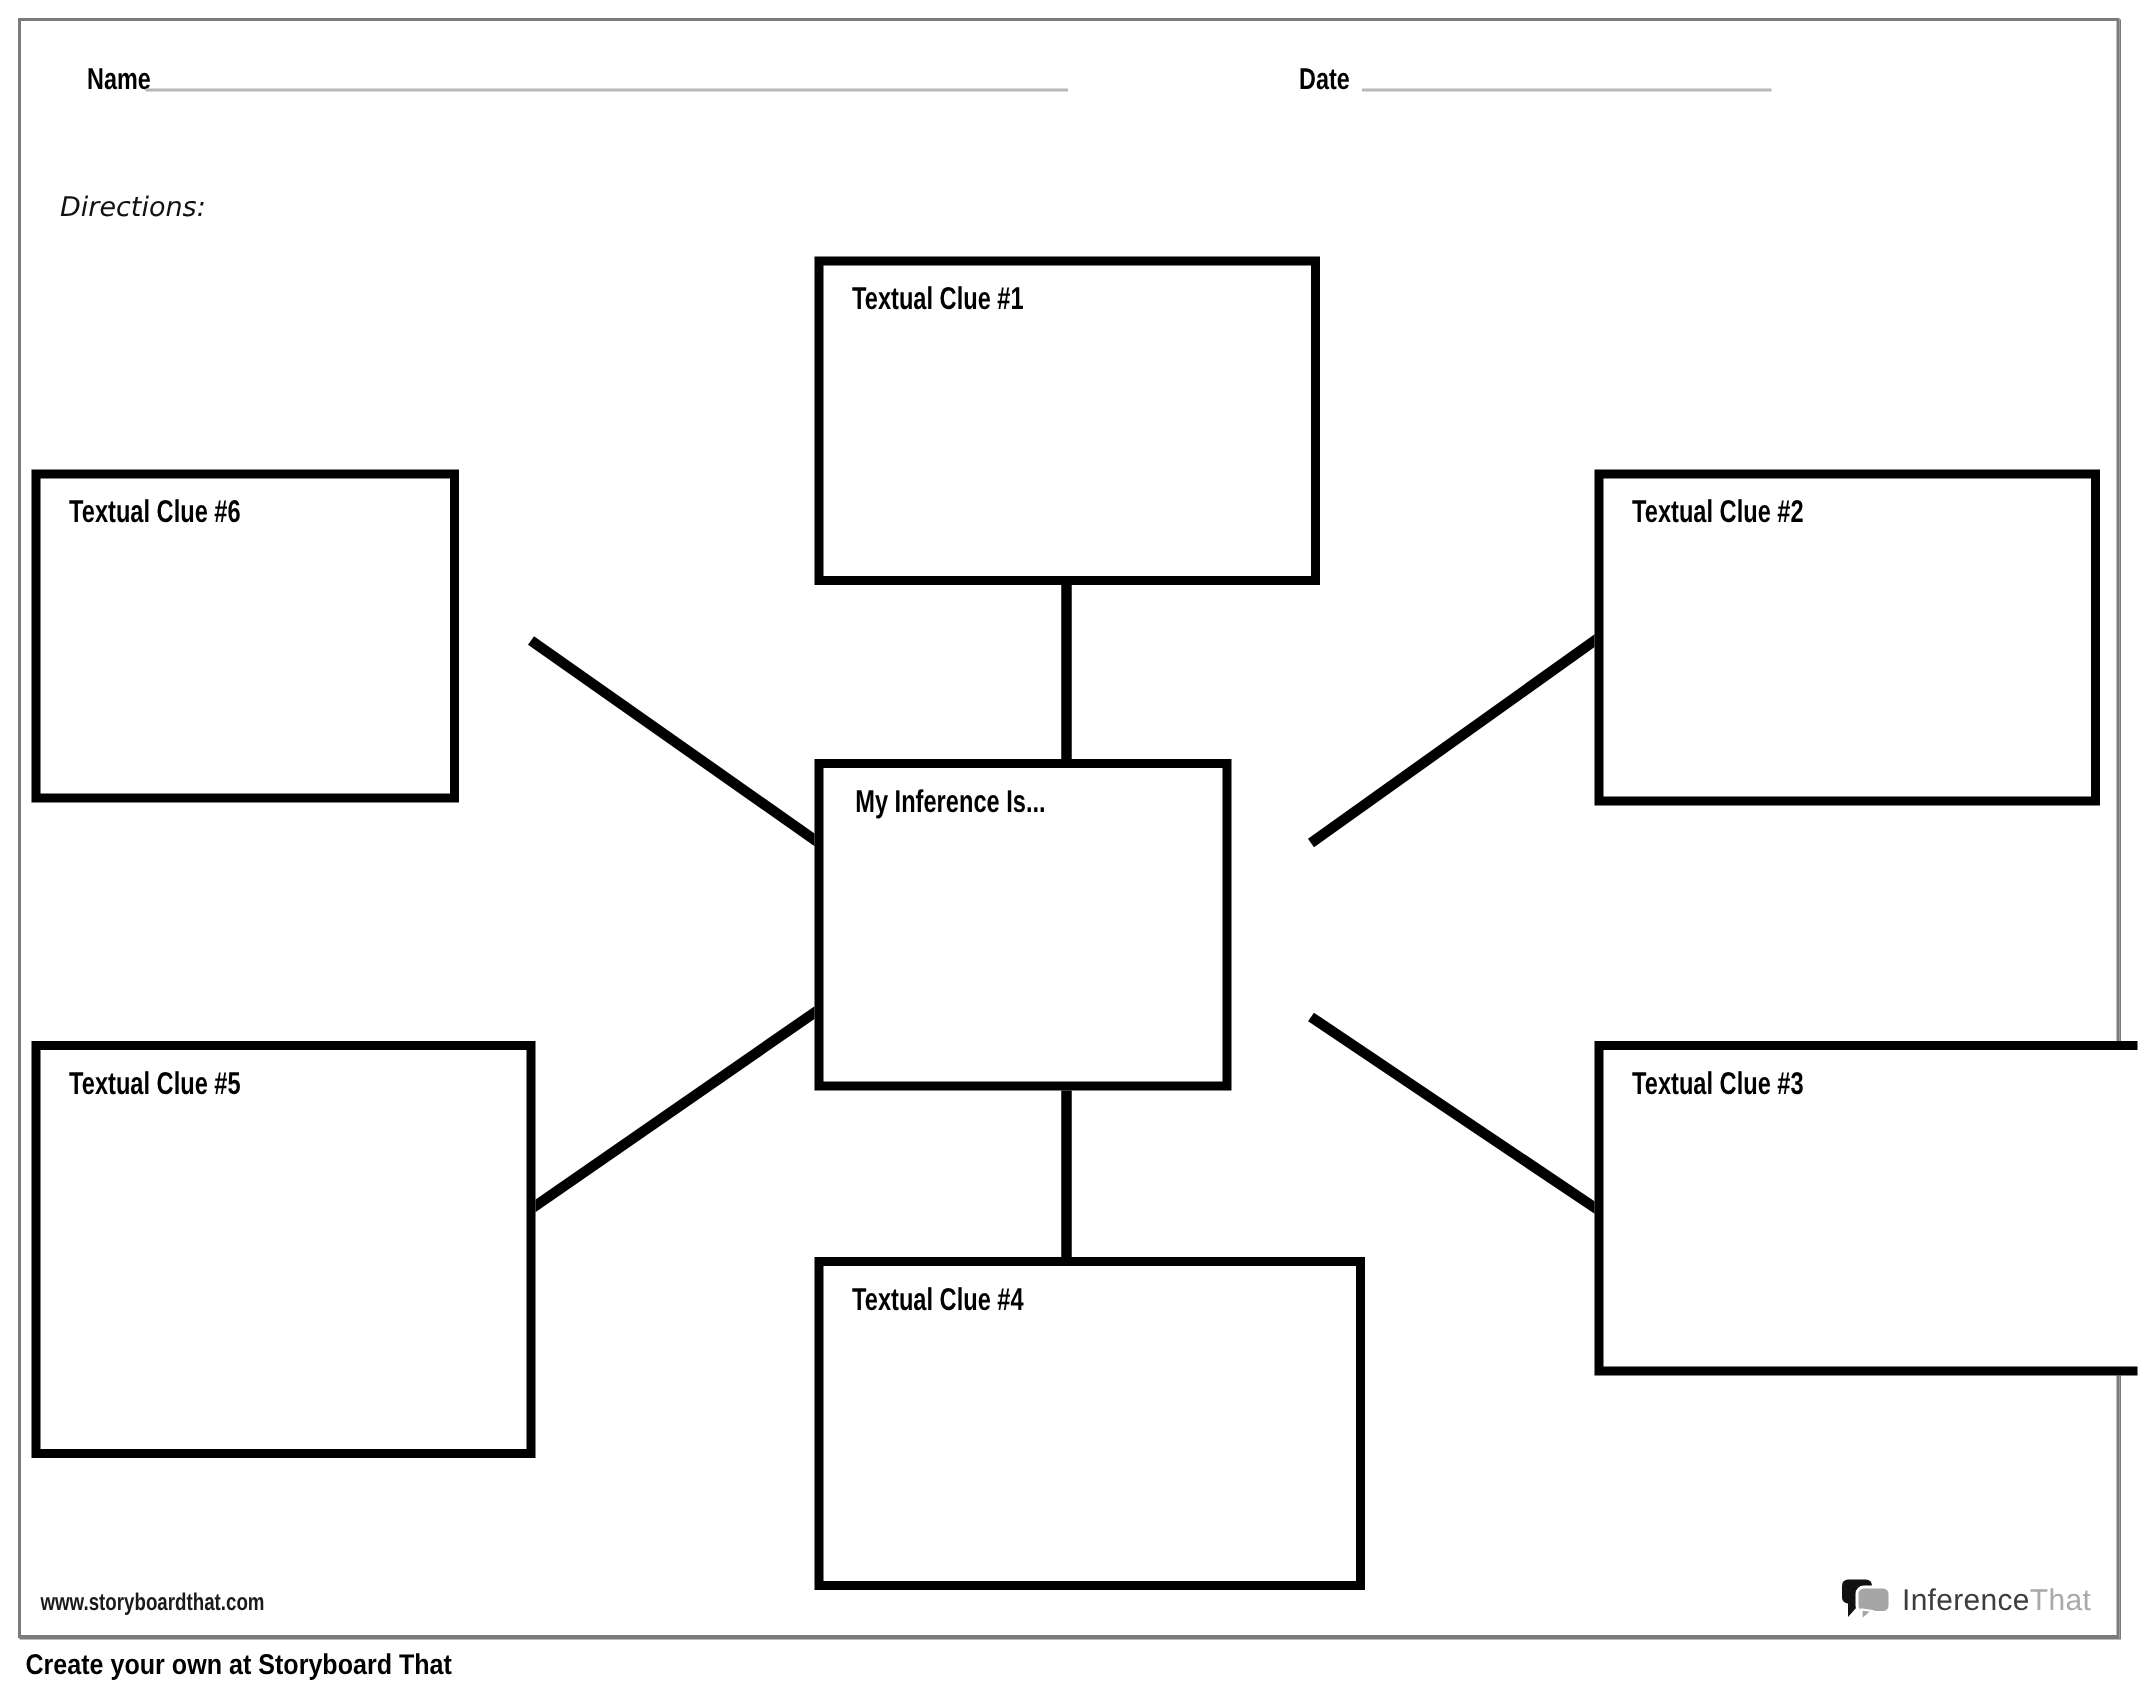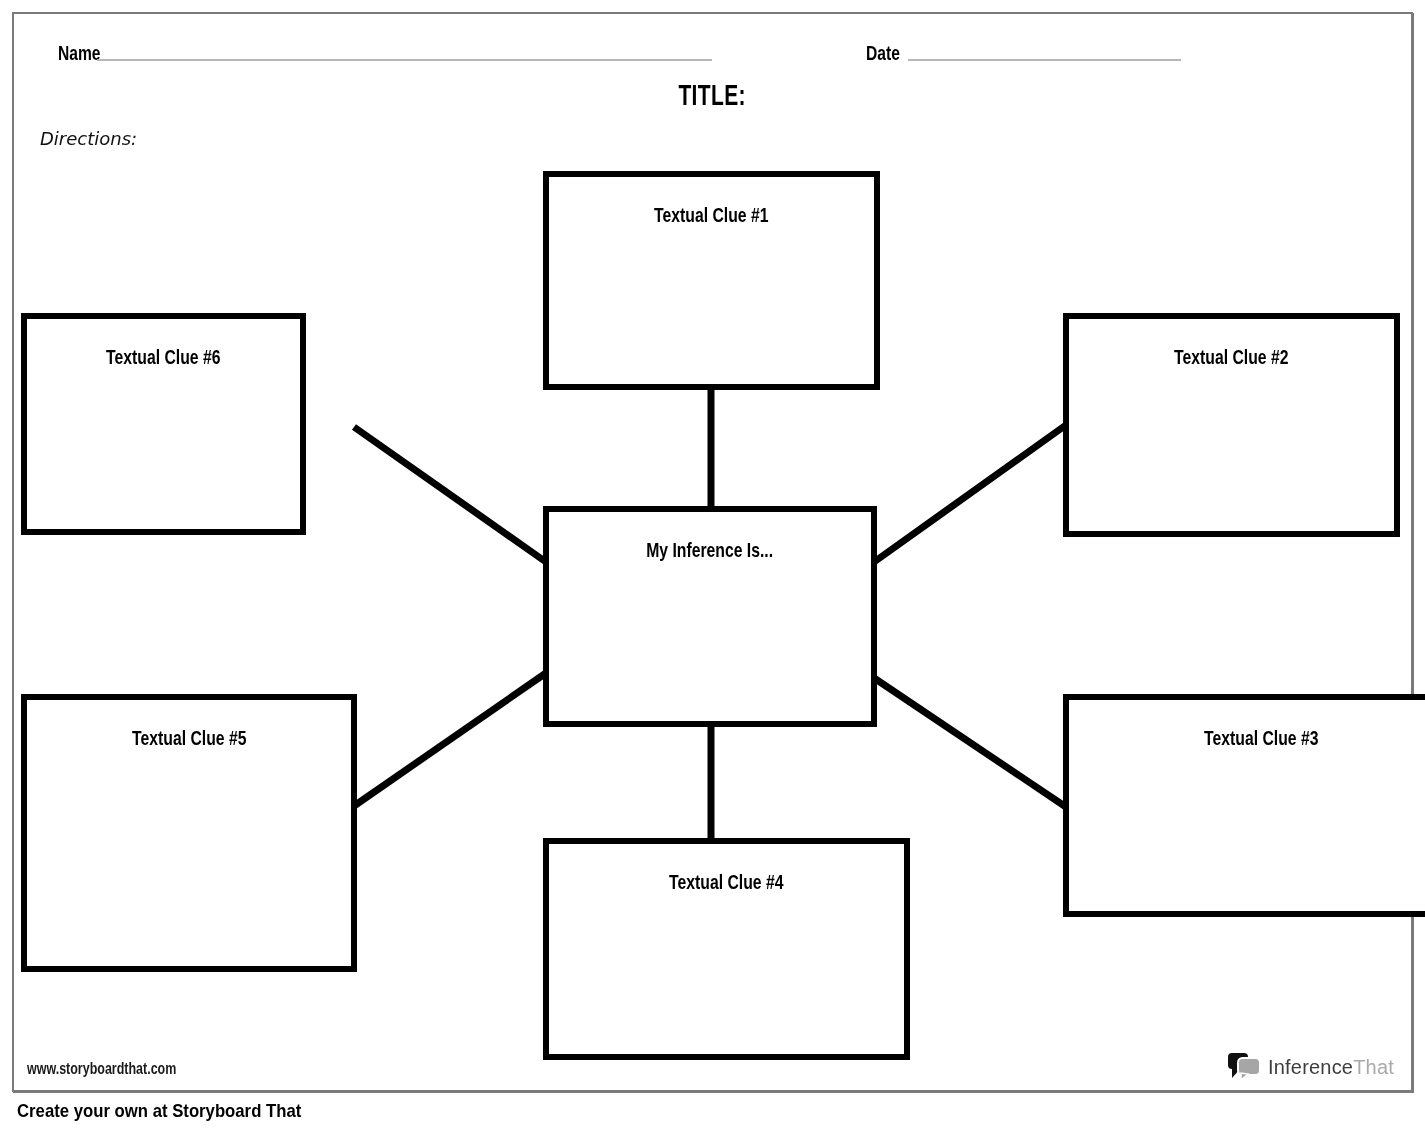--- a/index.html
+++ b/index.html
@@ -26,21 +26,21 @@
 
   .title-row{position:absolute;left:0;right:0;top:78px;text-align:center;}
   .title-text{font-weight:bold;font-size:30px;transform:scaleX(0.70);transform-origin:center top;display:inline-block;letter-spacing:0.5px;}
 
   .directions{position:absolute;left:40px;top:128px;font-style:italic;font-size:18px;
               font-family:"DejaVu Sans",sans-serif;color:#111;}
 
   .connectors{position:absolute;left:0;top:0;z-index:1;}
 
   .clue-box{position:absolute;background:#ffffff;border:6px solid var(--box_border);
-            z-index:2;text-align:center;padding-top:26px;}
+            z-index:2;text-align:left;padding-top:11px;}
   .clue-box .box-label{font-weight:bold;font-size:21px;color:#000;}
 
   .footer-site{position:absolute;left:27px;top:1060px;font-weight:bold;font-size:16px;color:#1a1a1a;z-index:3;text-decoration:underline;}
 
   .logo{position:absolute;left:1227px;top:1049px;display:flex;align-items:center;z-index:3;}
   .logo-icon{width:36px;height:36px;margin-right:5px;}
   .logo-text{font-size:20px;letter-spacing:0.2px;white-space:nowrap;}
   .logo-text .p1{color:var(--logo_dark);}
   .logo-text .p2{color:var(--logo_light);}
 
@@ -57,23 +57,20 @@
   <div class="hdr-label" style="left:58px;top:42px;">
     <span class="cond">Name</span>
   </div>
   <div class="field-line" style="left:97px;top:59px;width:615px;"></div>
 
   <div class="hdr-label" style="left:866px;top:42px;">
     <span class="cond">Date</span>
   </div>
   <div class="field-line" style="left:908px;top:59px;width:273px;"></div>
 
-  <div class="title-row">
-    <span class="title-text">TITLE:</span>
-  </div>
 
   <div class="directions">
     <span>Directions:</span>
   </div>
 
   <svg class="connectors" width="1425" height="1132">
     <line x1="711" y1="388" x2="711" y2="510" stroke="#000" stroke-width="7"></line>
     <line x1="711" y1="724" x2="711" y2="841" stroke="#000" stroke-width="7"></line>
     <line x1="354" y1="427" x2="546" y2="562" stroke="#000" stroke-width="7"></line>
     <line x1="354" y1="806" x2="546" y2="673" stroke="#000" stroke-width="7"></line>
@@ -98,21 +95,21 @@
   </div>
 
   <div class="clue-box" style="left:21px;top:694px;width:336px;height:278px;">
     <span class="box-label cond-c">Textual Clue #5</span>
   </div>
 
   <div class="clue-box" style="left:21px;top:313px;width:285px;height:222px;">
     <span class="box-label cond-c">Textual Clue #6</span>
   </div>
 
-  <div class="clue-box" style="left:543px;top:506px;width:334px;height:221px;">
+  <div class="clue-box" style="left:543px;top:506px;width:278px;height:221px;">
     <span class="box-label cond-c">My Inference Is...</span>
   </div>
 
   <div class="footer-site">
     <span class="cond">www.storyboardthat.com</span>
   </div>
 
   <div class="logo">
     <svg class="logo-icon" viewBox="0 0 36 34">
       <rect x="1" y="3" width="20" height="16" rx="4" fill="#111111"></rect>

